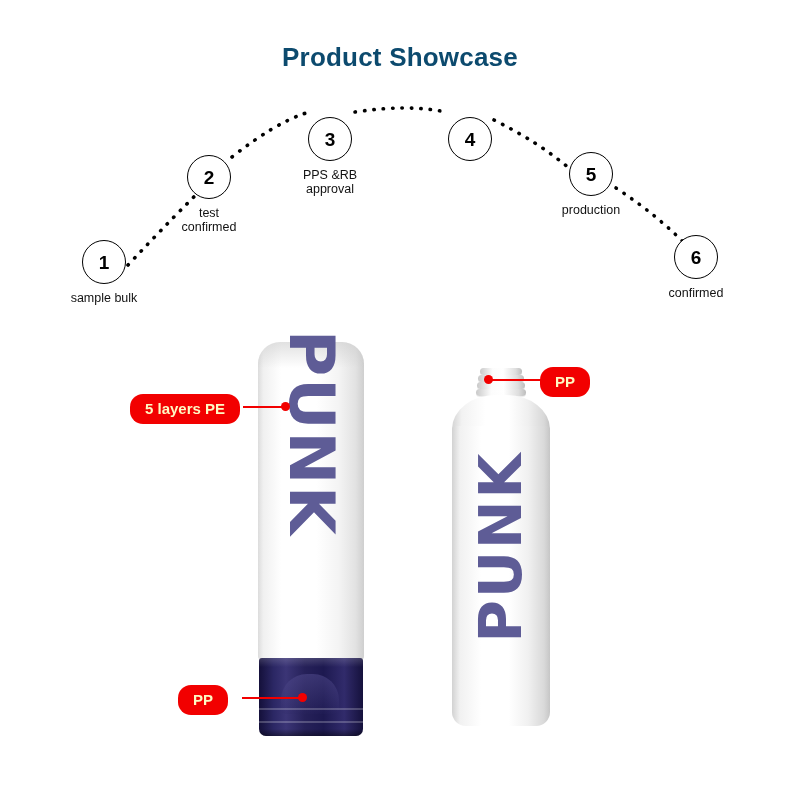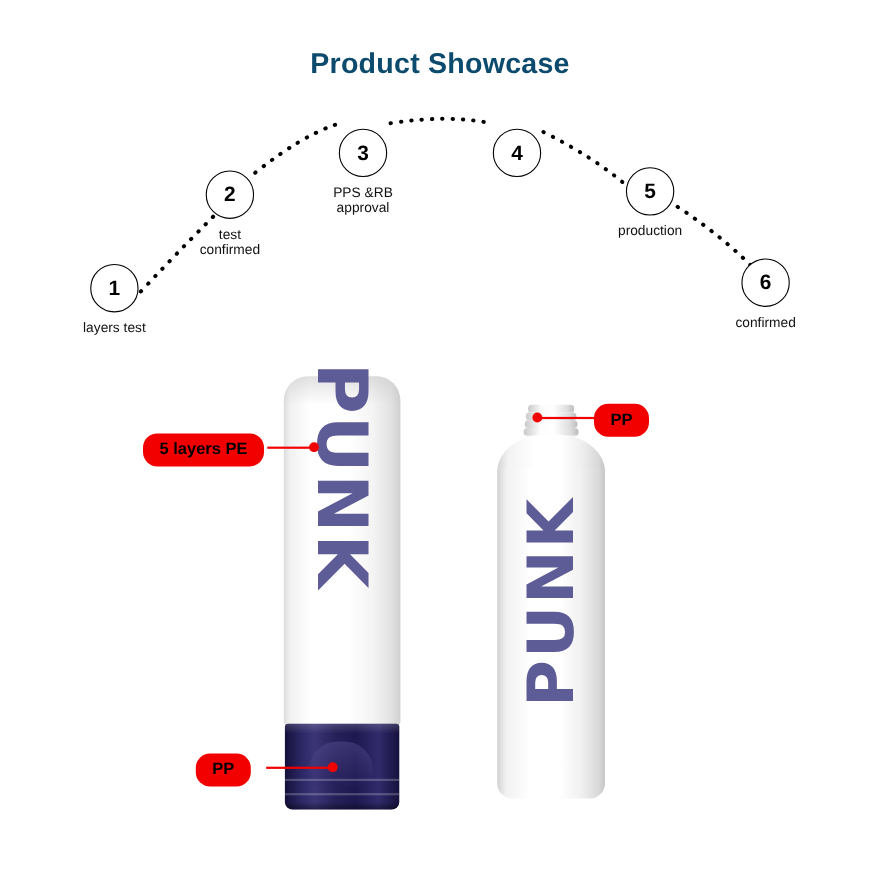--- a/index.html
+++ b/index.html
@@ -227,21 +227,21 @@
     left: 49px;
     top: 150px;
     transform: translateX(-50%) rotate(-90deg);
     transform-origin: center center;
   }
 
   
   .badge {
     position: absolute;
     background: #f20000;
-    color: #000000;
+    color: #fef9c3;
     font-size: 15px;
     font-weight: bold;
     border-radius: 13px;
     padding: 7px 15px 8px 15px;
     line-height: 1;
     white-space: nowrap;
     box-sizing: border-box;
     text-align: center;
   }
   .leader {
@@ -268,21 +268,21 @@
     <path d="M 232 62 Q 275 28 306 18" stroke="#000" stroke-width="3.6" fill="none" stroke-linecap="round" stroke-dasharray="0.4 9"></path>
     <path d="M 355 17 Q 408 9 446 17" stroke="#000" stroke-width="3.6" fill="none" stroke-linecap="round" stroke-dasharray="0.4 9"></path>
     <path d="M 494 25 Q 540 48 570 74" stroke="#000" stroke-width="3.6" fill="none" stroke-linecap="round" stroke-dasharray="0.4 9"></path>
     <path d="M 616 93 Q 660 122 690 154" stroke="#000" stroke-width="3.6" fill="none" stroke-linecap="round" stroke-dasharray="0.4 9"></path>
   </svg>
 
   <div class="step" style="left:104px; top:145px;">
     <div class="step-circle">
       <span class="step-num">1</span>
     </div>
-    <div class="step-label">layers test</div>
+    <div class="step-label">sample bulk</div>
   </div>
 
   <div class="step" style="left:209px; top:60px;">
     <div class="step-circle">
       <span class="step-num">2</span>
     </div>
     <div class="step-label">test
 confirmed</div>
   </div>
 

